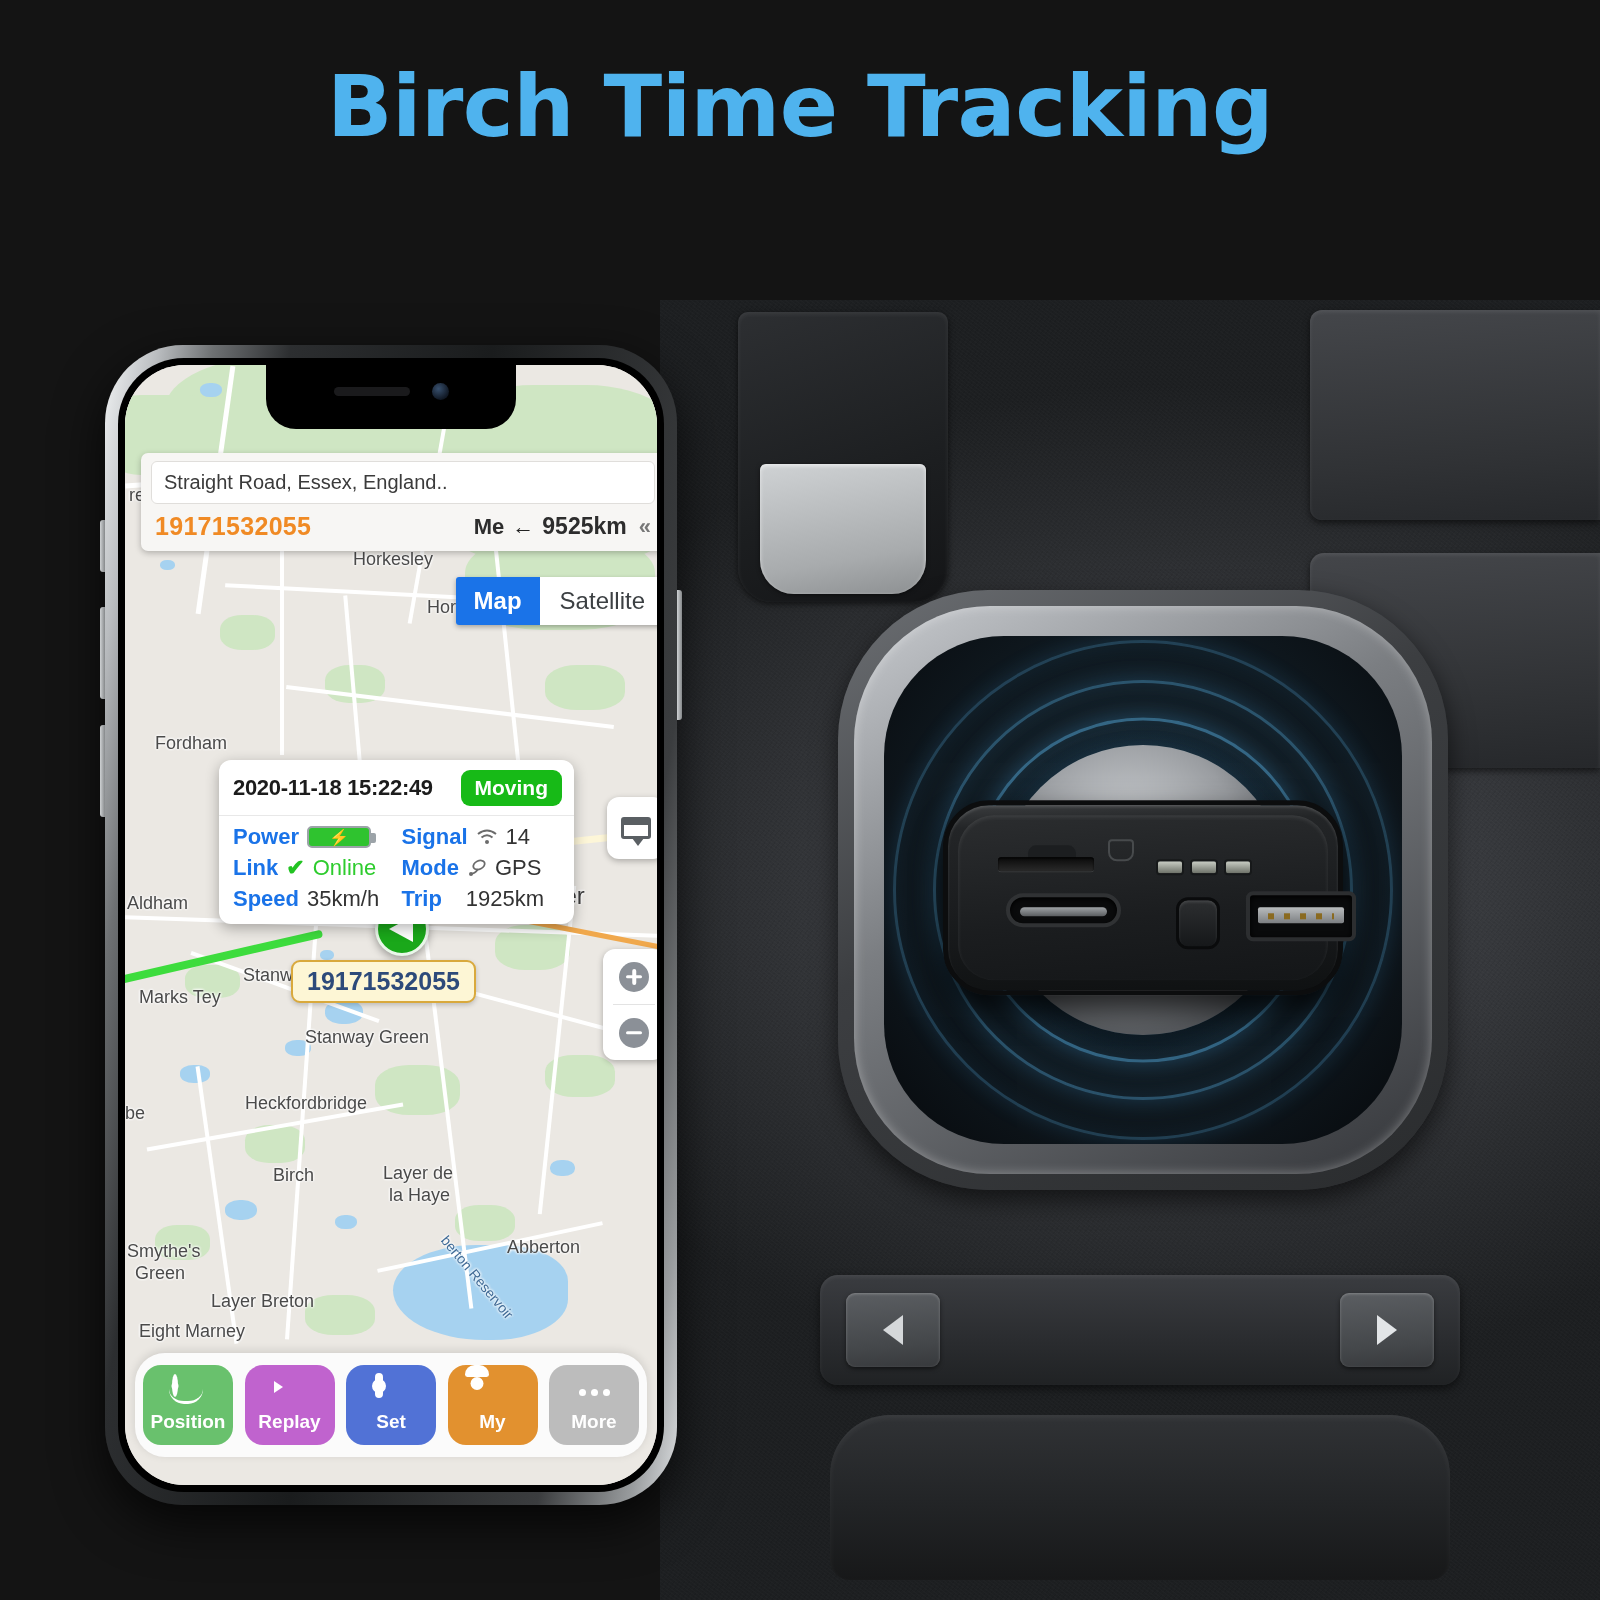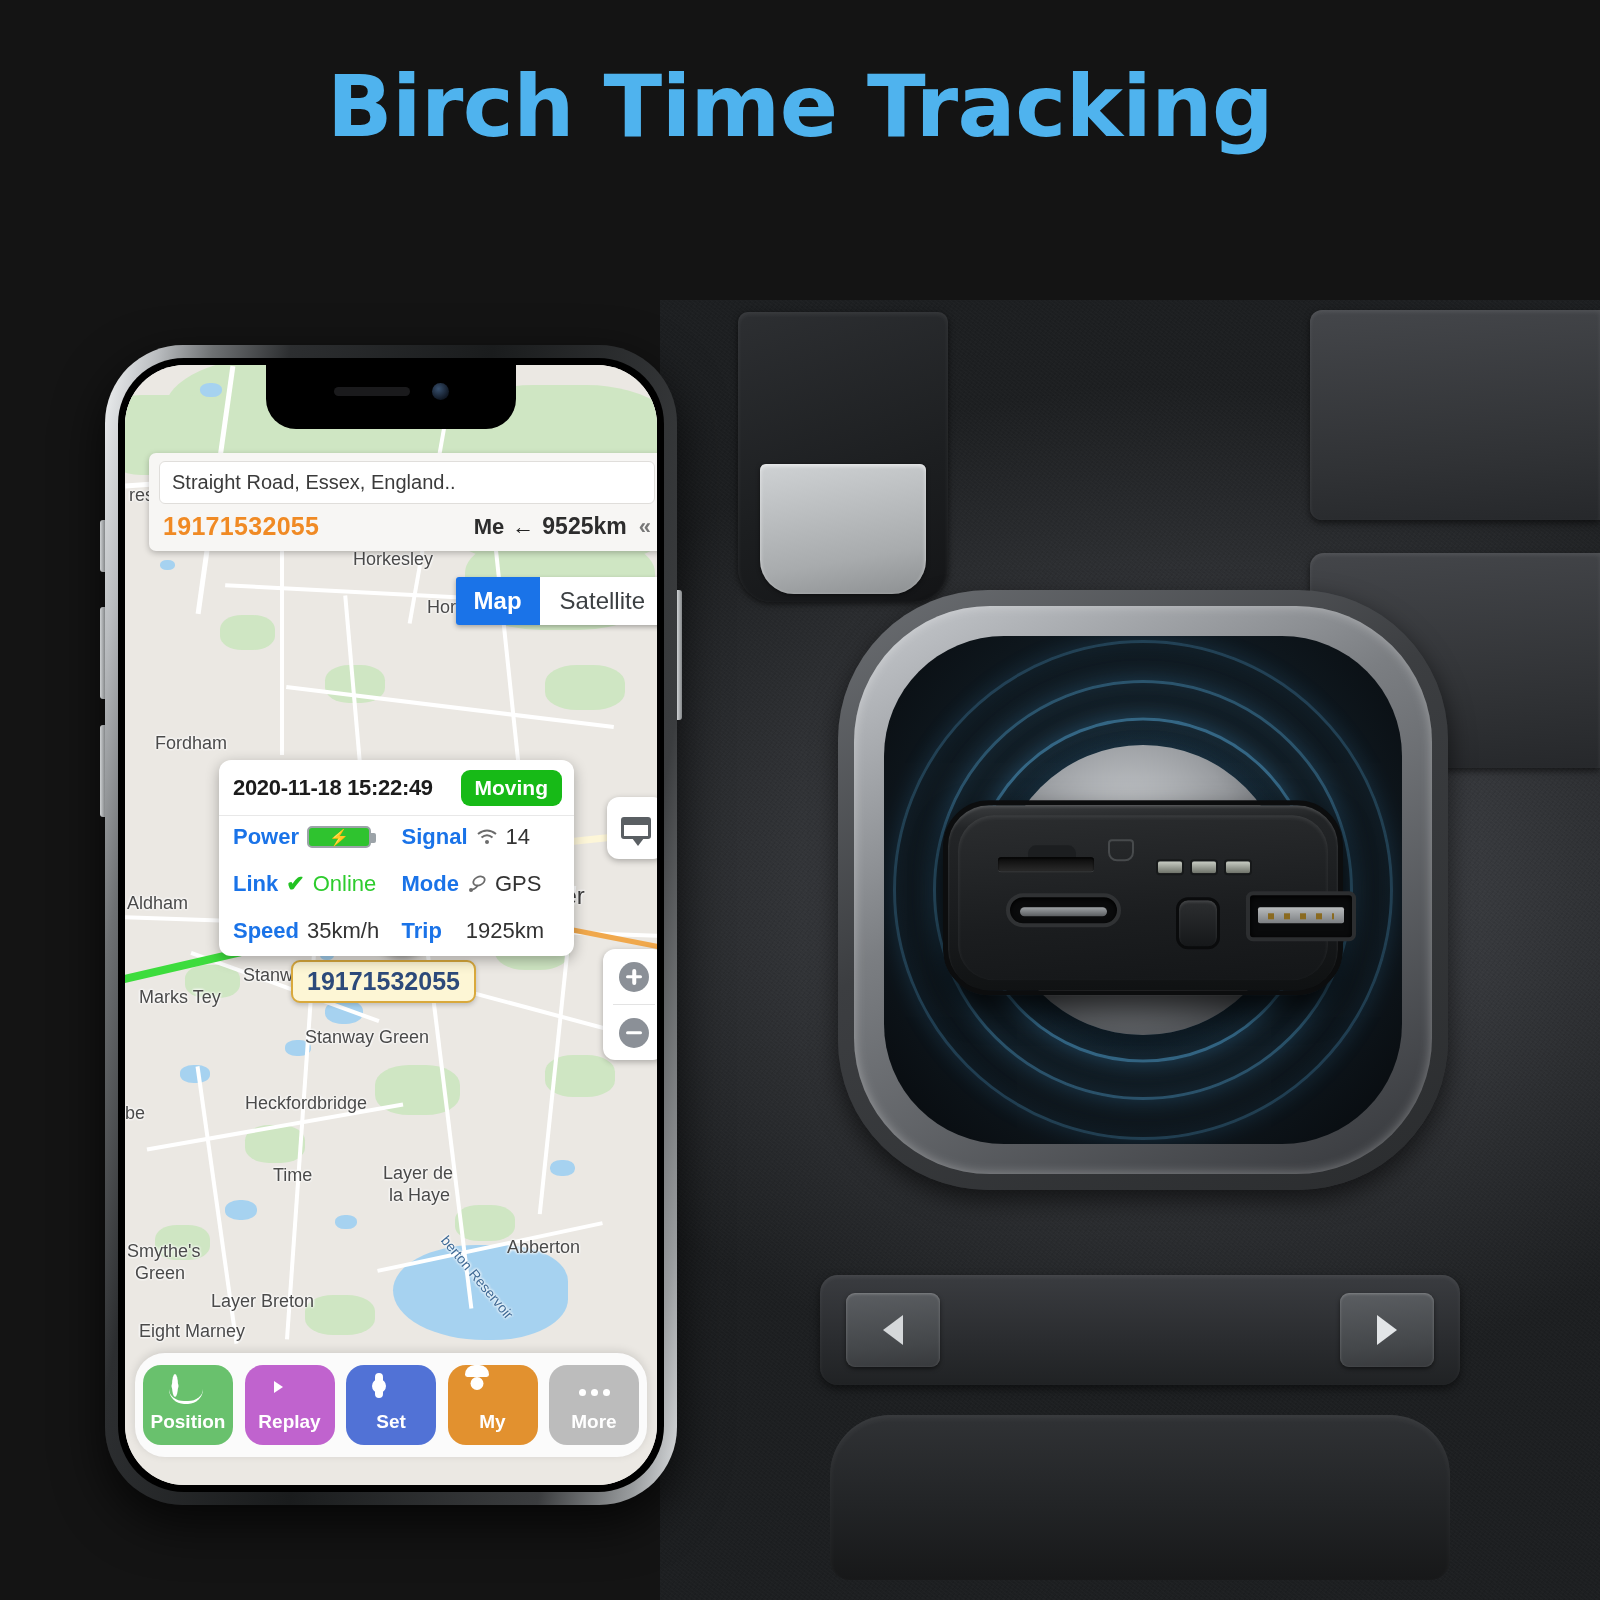--- a/index.html
+++ b/index.html
@@ -179,21 +179,21 @@
   .map{ position:absolute; inset:0; background:#ebe8e3; }
   .green{ position:absolute; background:#cfe6c3; border-radius:40%; }
   .water{ position:absolute; background:#a6d2f0; border-radius:45%; }
   .road{ position:absolute; background:#ffffff; }
   .road.maj{ background:#fdf6d8; }
   .place{ position:absolute; color:#4a4a4a; font-size:18px; font-family:"Liberation Sans",sans-serif;
     text-shadow:0 0 3px #fff,0 0 3px #fff,0 0 3px #fff; white-space:nowrap; line-height:1.12; }
   .place.big{ font-size:24px; color:#3d3d3d; }
 
   
-  .searchwrap{ position:absolute; left:24px; top:88px; right:-8px; z-index:30;
+  .searchwrap{ position:absolute; left:16px; top:88px; right:-8px; z-index:30;
     background:#f7f6f4; border-radius:7px; box-shadow:0 2px 6px rgba(0,0,0,.25);}
   .searchbox{ margin:8px 10px 6px 10px; background:#fff; border:1px solid #e0dedb; border-radius:6px;
     padding:9px 12px; font-size:20px; color:#3b3b3b;}
   .idrow{ display:flex; align-items:center; padding:2px 14px 10px 14px; gap:8px;}
   .devid{ color:#f08a24; font-weight:bold; font-size:25px; letter-spacing:.3px;}
   .idspacer{ flex:1; }
   .me{ color:#2d2d2d; font-weight:bold; font-size:22px;}
   .arrowl{ color:#222; font-size:22px; font-weight:bold;}
   .distance{ color:#2d2d2d; font-weight:bold; font-size:23px;}
   .chev{ color:#777; font-size:22px; font-weight:bold; margin-left:4px;}
@@ -205,21 +205,21 @@
   .ms-sat{ background:#fff; color:#3c4043; font-size:24px; padding:10px 20px;}
 
   
   .card{ position:absolute; left:94px; top:395px; width:355px; z-index:26;
     background:#fff; border-radius:12px; box-shadow:0 4px 14px rgba(0,0,0,.3);}
   .card-top{ display:flex; align-items:center; justify-content:space-between;
     padding:10px 12px 9px 14px; border-bottom:1px solid #e8e8e8;}
   .card-time{ font-size:22px; color:#1c1c1c; font-weight:bold; letter-spacing:-.3px;}
   .badge{ background:#17ba17; color:#fff; font-weight:bold; font-size:21px;
     padding:6px 14px; border-radius:9px;}
-  .card-grid{ display:grid; grid-template-columns:1fr 1fr; padding:6px 12px 10px 14px; gap:17px 8px;}
+  .card-grid{ display:grid; grid-template-columns:1fr 1fr; padding:6px 12px 10px 14px; gap:1px 8px;}
   .cell{ display:flex; align-items:center; gap:8px; padding:2px 0; }
   .k{ color:#1a73e8; font-weight:bold; font-size:22px;}
   .v{ color:#333; font-size:22px;}
   .v.on{ color:#2ecc2e;}
   .batt{ width:64px; height:22px; border:2px solid #9ca3a8; border-radius:5px;
     background:#2fc32f; position:relative; display:flex; align-items:center; justify-content:center;}
   .batt:after{ content:""; position:absolute; right:-7px; top:5px; width:5px; height:10px;
     background:#9ca3a8; border-radius:0 2px 2px 0;}
   .bolt{ color:#eaffea; font-size:16px; }
   .tick{ color:#22c322; font-weight:bold; font-size:22px;}
@@ -436,21 +436,21 @@
             <span class="place" style="left:30px;top:368px;">Fordham</span>
             <span class="place" style="left:2px;top:528px;">Aldham</span>
             <span class="place" style="left:122px;top:516px;">Eight Ash</span>
             <span class="place" style="left:140px;top:538px;">Green</span>
             <span class="place big" style="left:345px;top:518px;">Colchester</span>
             <span class="place" style="left:118px;top:600px;">Stanway</span>
             <span class="place" style="left:14px;top:622px;">Marks Tey</span>
             <span class="place" style="left:180px;top:662px;">Stanway Green</span>
             <span class="place" style="left:120px;top:728px;">Heckfordbridge</span>
             <span class="place" style="left:0px;top:738px;">be</span>
-            <span class="place" style="left:148px;top:800px;">Time</span>
+            <span class="place" style="left:148px;top:800px;">Birch</span>
             <span class="place" style="left:258px;top:798px;">Layer de</span>
             <span class="place" style="left:264px;top:820px;">la Haye</span>
             <span class="place" style="left:2px;top:876px;">Smythe's</span>
             <span class="place" style="left:10px;top:898px;">Green</span>
             <span class="place" style="left:382px;top:872px;">Abberton</span>
             <span class="place" style="left:86px;top:926px;">Layer Breton</span>
             <span class="place" style="left:14px;top:956px;">Eight Marney</span>
             <span class="place" style="left:238px;top:498px;font-size:15px;transform:rotate(-35deg);">A12</span>
             <span class="place" style="left:300px;top:905px;font-size:14px;color:#3f6a96;transform:rotate(50deg);">berton Reservoir</span>
           </div>

